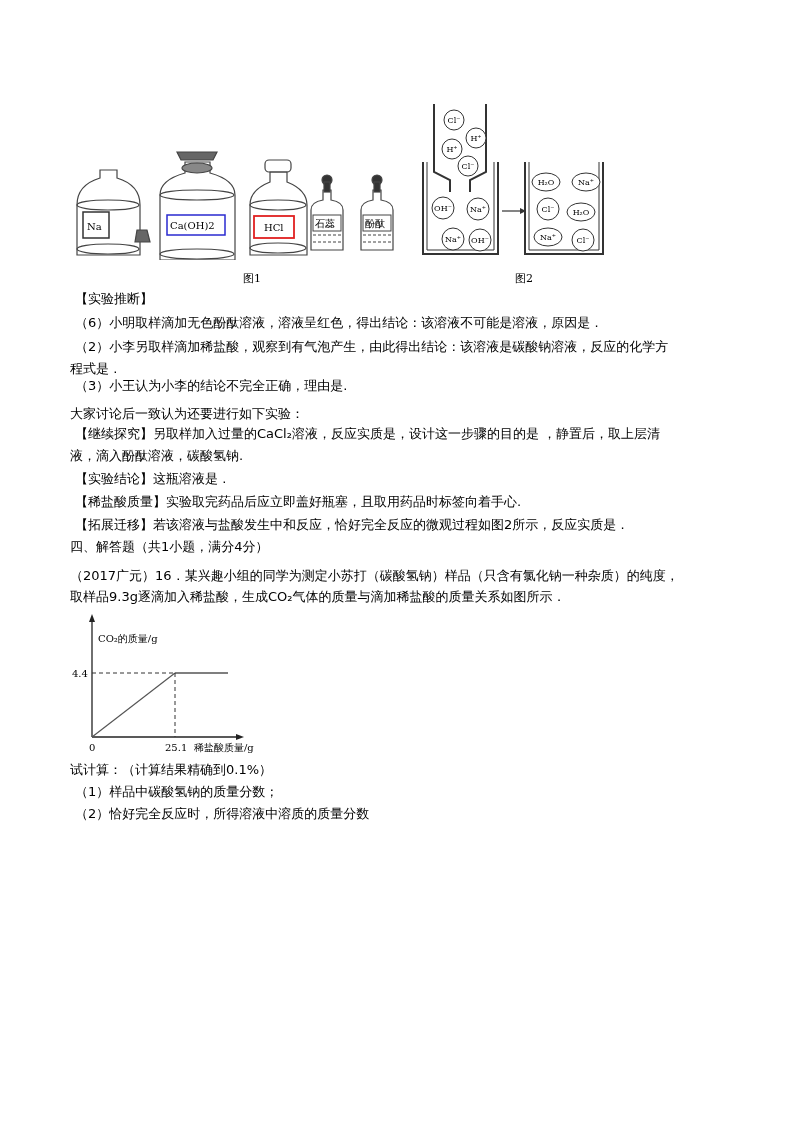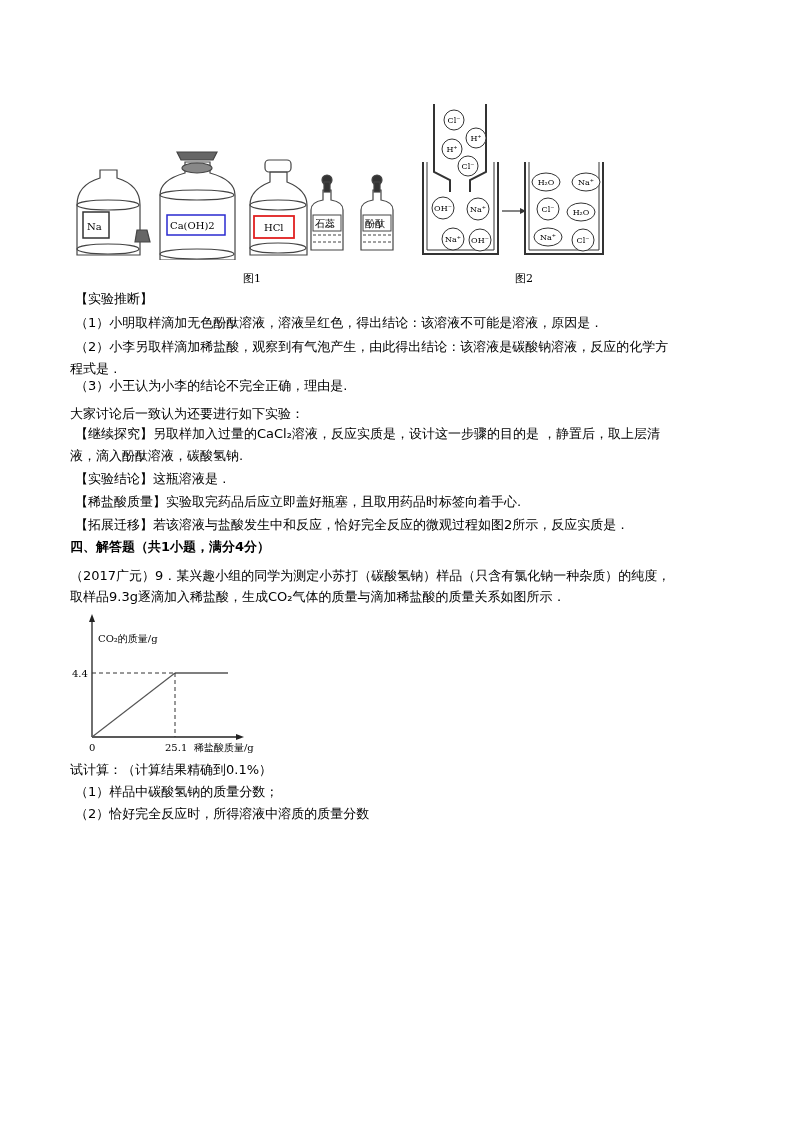--- a/index.html
+++ b/index.html
@@ -1,20 +1,20 @@
 <!DOCTYPE html>
 <html><head>
 <meta charset="utf-8">
 <style>
   html, body { margin:0; padding:0; background:#fff; }
   body { width:794px; height:1123px; position:relative; overflow:hidden;
          font-family:"DejaVu Sans", sans-serif; color:#000; }
   .abs { position:absolute; }
   .line { position:absolute; left:75px; font-size:13px; line-height:20px; white-space:nowrap; }
-  .heading { font-weight:bold; }
+  .heading { font-weight:normal; }
   .fig-caption { position:absolute; font-size:11px; font-family:"DejaVu Serif", serif;margin-left:12px; }
   svg text { font-family:"DejaVu Serif", serif; }
 </style>
 </head>
 <body>
 
 <svg class="abs" style="left:65px;top:140px" width="340" height="120" viewBox="0 0 340 120">
   <g fill="none" stroke="#444" stroke-width="1.2">
 
     <path d="M12 115 L12 65 Q12 45 35 38 L35 30 L52 30 L52 38 Q75 45 75 65 L75 115 Z"></path>
@@ -99,32 +99,32 @@
     <text x="168" y="81">Na⁺</text>
     <text x="130" y="108">Cl⁻</text>
     <text x="163" y="111">H₂O</text>
     <text x="130" y="136">Na⁺</text>
     <text x="165" y="139">Cl⁻</text>
   </g>
 </svg>
 <div class="fig-caption" style="left:503px;top:271px">图2</div>
 
 <div class="line" style="top:289px">【实验推断】</div>
-<div class="line" style="top:313px">（1）小明取样滴加无色酚酞溶液，溶液呈红色，得出结论：该溶液不可能是溶液，原因是 .</div>
+<div class="line" style="top:313px">（6）小明取样滴加无色酚酞溶液，溶液呈红色，得出结论：该溶液不可能是溶液，原因是 .</div>
 <div class="line" style="top:337px">（2）小李另取样滴加稀盐酸，观察到有气泡产生，由此得出结论：该溶液是碳酸钠溶液，反应的化学方</div>
 <div class="line" style="top:359px;left:70px">程式是 .</div>
 <div class="line" style="top:376px">（3）小王认为小李的结论不完全正确，理由是.</div>
 <div class="line" style="top:404px;left:70px">大家讨论后一致认为还要进行如下实验：</div>
 <div class="line" style="top:424px">【继续探究】另取样加入过量的CaCl₂溶液，反应实质是，设计这一步骤的目的是 ，静置后，取上层清</div>
 <div class="line" style="top:446px;left:70px">液，滴入酚酞溶液，碳酸氢钠.</div>
 <div class="line" style="top:469px">【实验结论】这瓶溶液是 .</div>
 <div class="line" style="top:492px">【稀盐酸质量】实验取完药品后应立即盖好瓶塞，且取用药品时标签向着手心.</div>
 <div class="line" style="top:515px">【拓展迁移】若该溶液与盐酸发生中和反应，恰好完全反应的微观过程如图2所示，反应实质是 .</div>
 <div class="line heading" style="top:537px;left:70px">四、解答题（共1小题，满分4分）</div>
-<div class="line" style="top:566px;left:70px">（2017广元）9．某兴趣小组的同学为测定小苏打（碳酸氢钠）样品（只含有氯化钠一种杂质）的纯度，</div>
+<div class="line" style="top:566px;left:70px">（2017广元）16．某兴趣小组的同学为测定小苏打（碳酸氢钠）样品（只含有氯化钠一种杂质）的纯度，</div>
 <div class="line" style="top:587px;left:70px">取样品9.3g逐滴加入稀盐酸，生成CO₂气体的质量与滴加稀盐酸的质量关系如图所示．</div>
 
 <svg class="abs" style="left:70px;top:612px" width="210" height="145" viewBox="0 0 210 145">
   <g stroke="#222" stroke-width="1.3" fill="none">
     <line x1="22" y1="125" x2="22" y2="8"></line>
     <line x1="22" y1="125" x2="168" y2="125"></line>
   </g>
   <polygon points="19,10 22,2 25,10" fill="#222"></polygon>
   <polygon points="166,122 174,125 166,128" fill="#222"></polygon>
   <line x1="22" y1="125" x2="105" y2="61" stroke="#555" stroke-width="1.2"></line>

